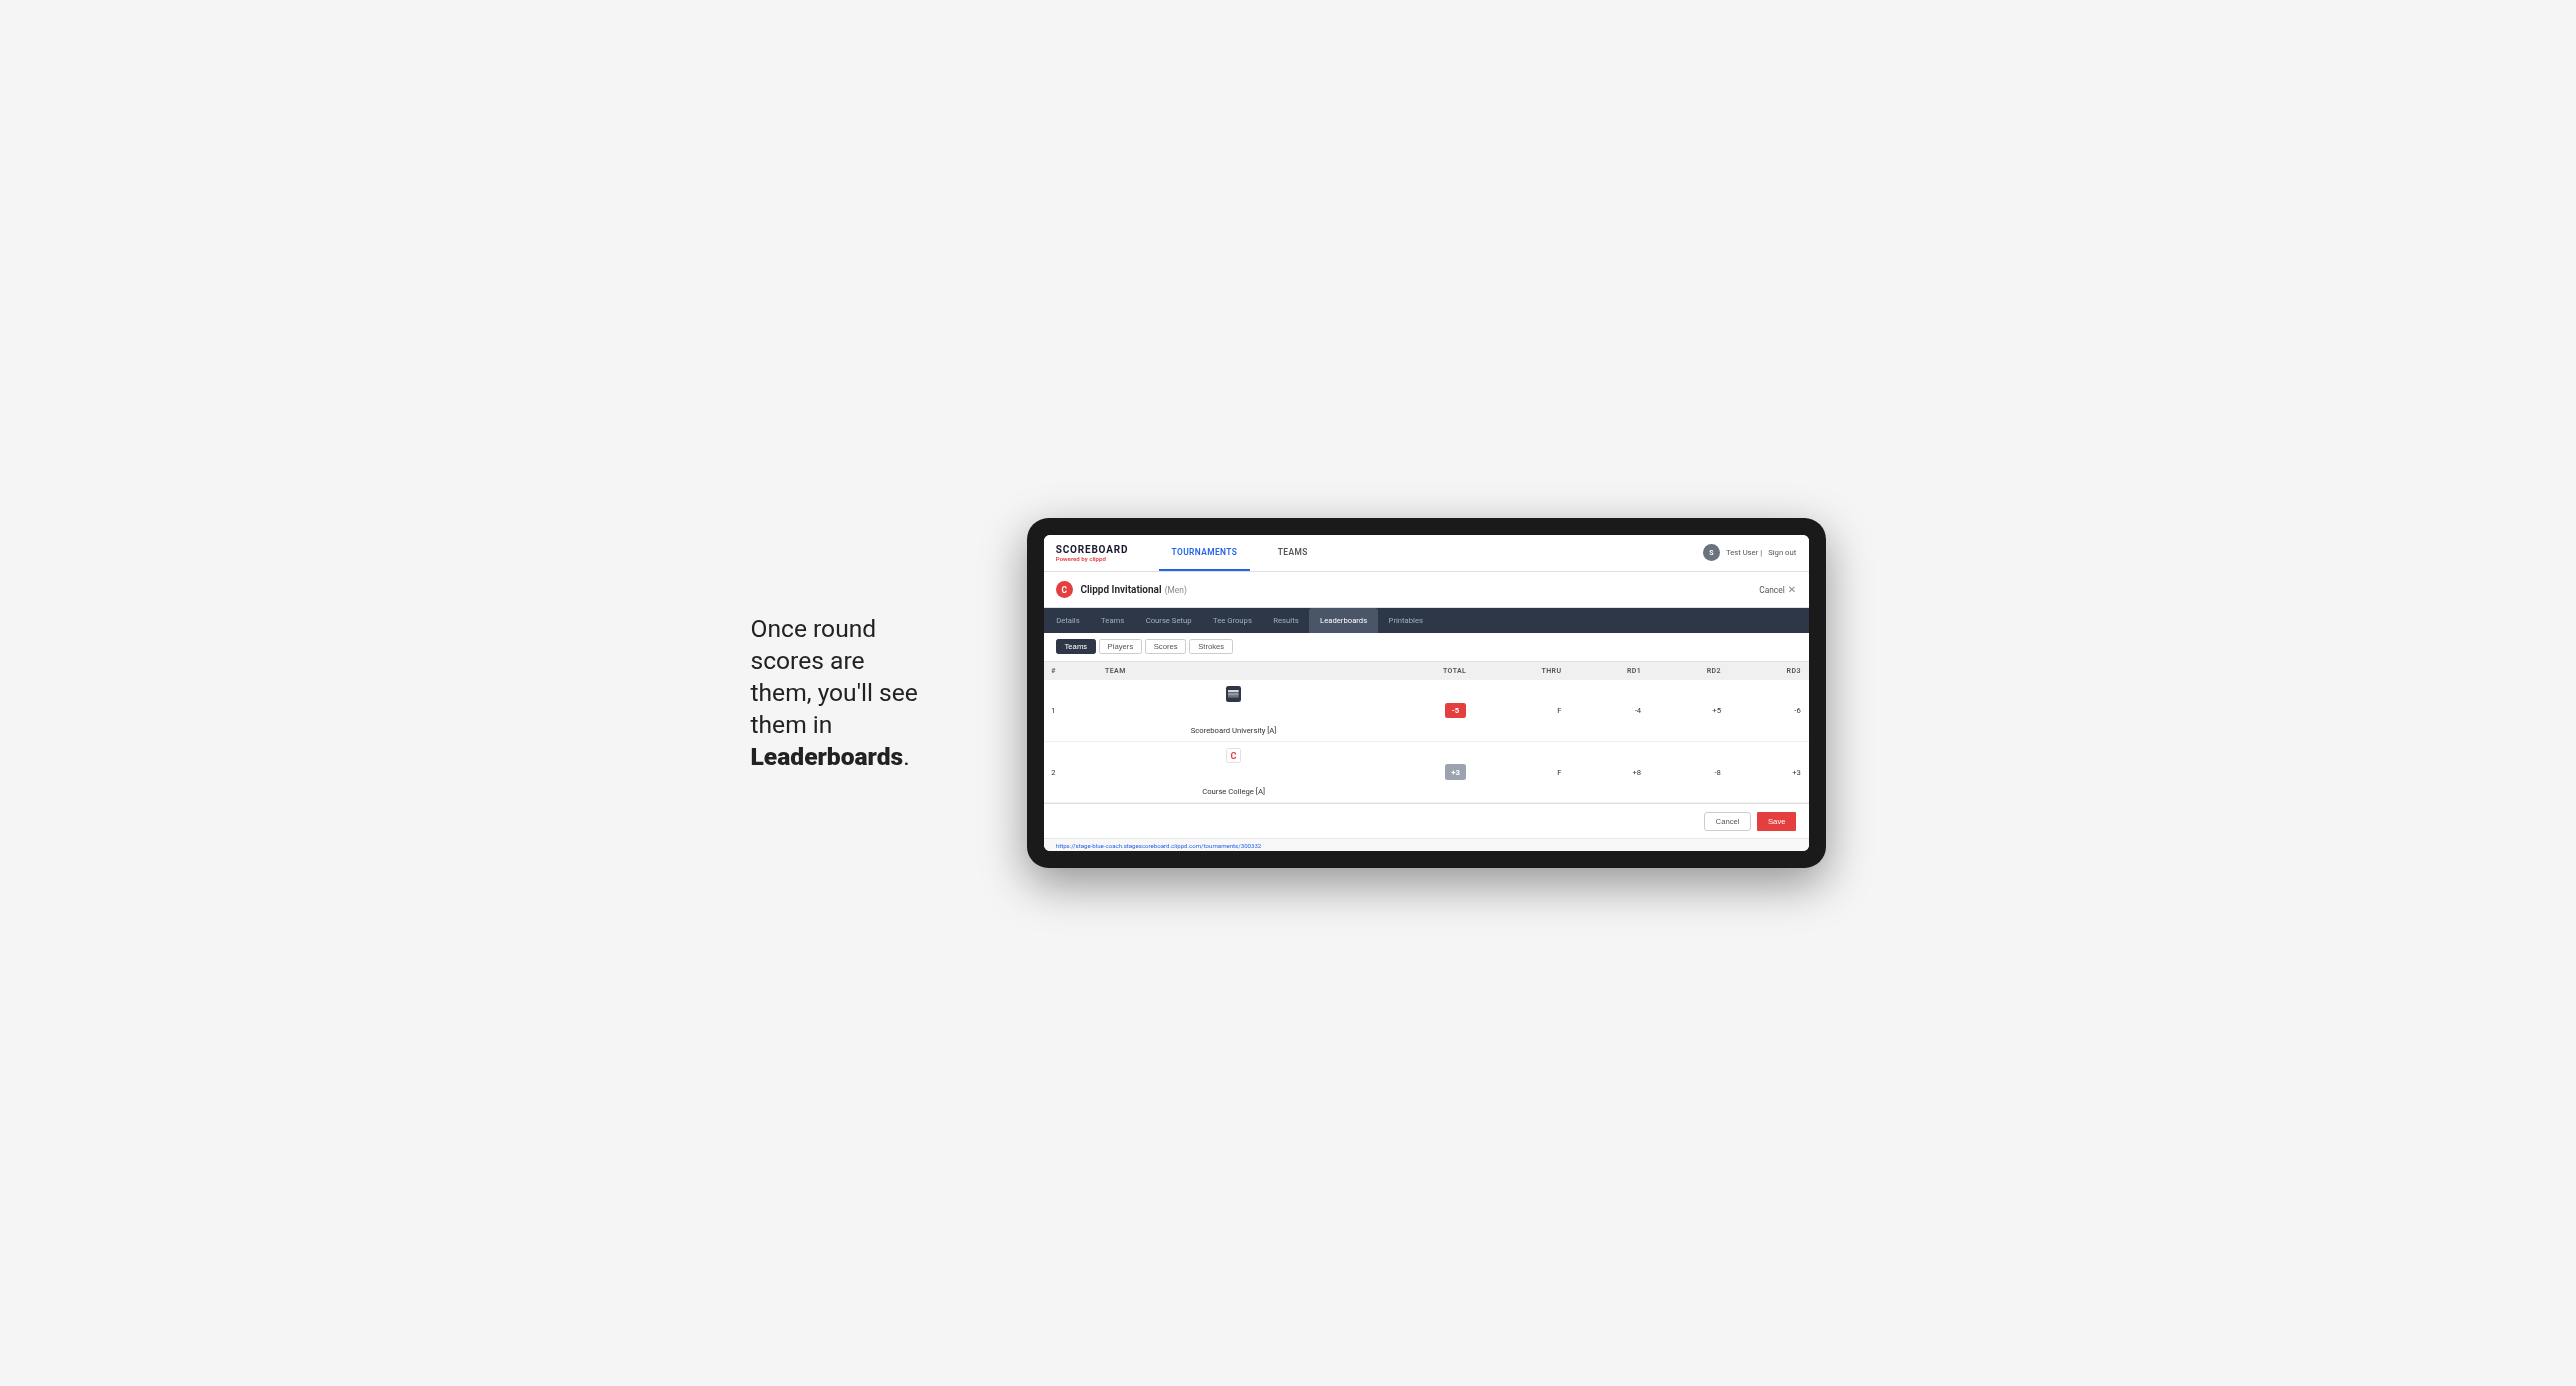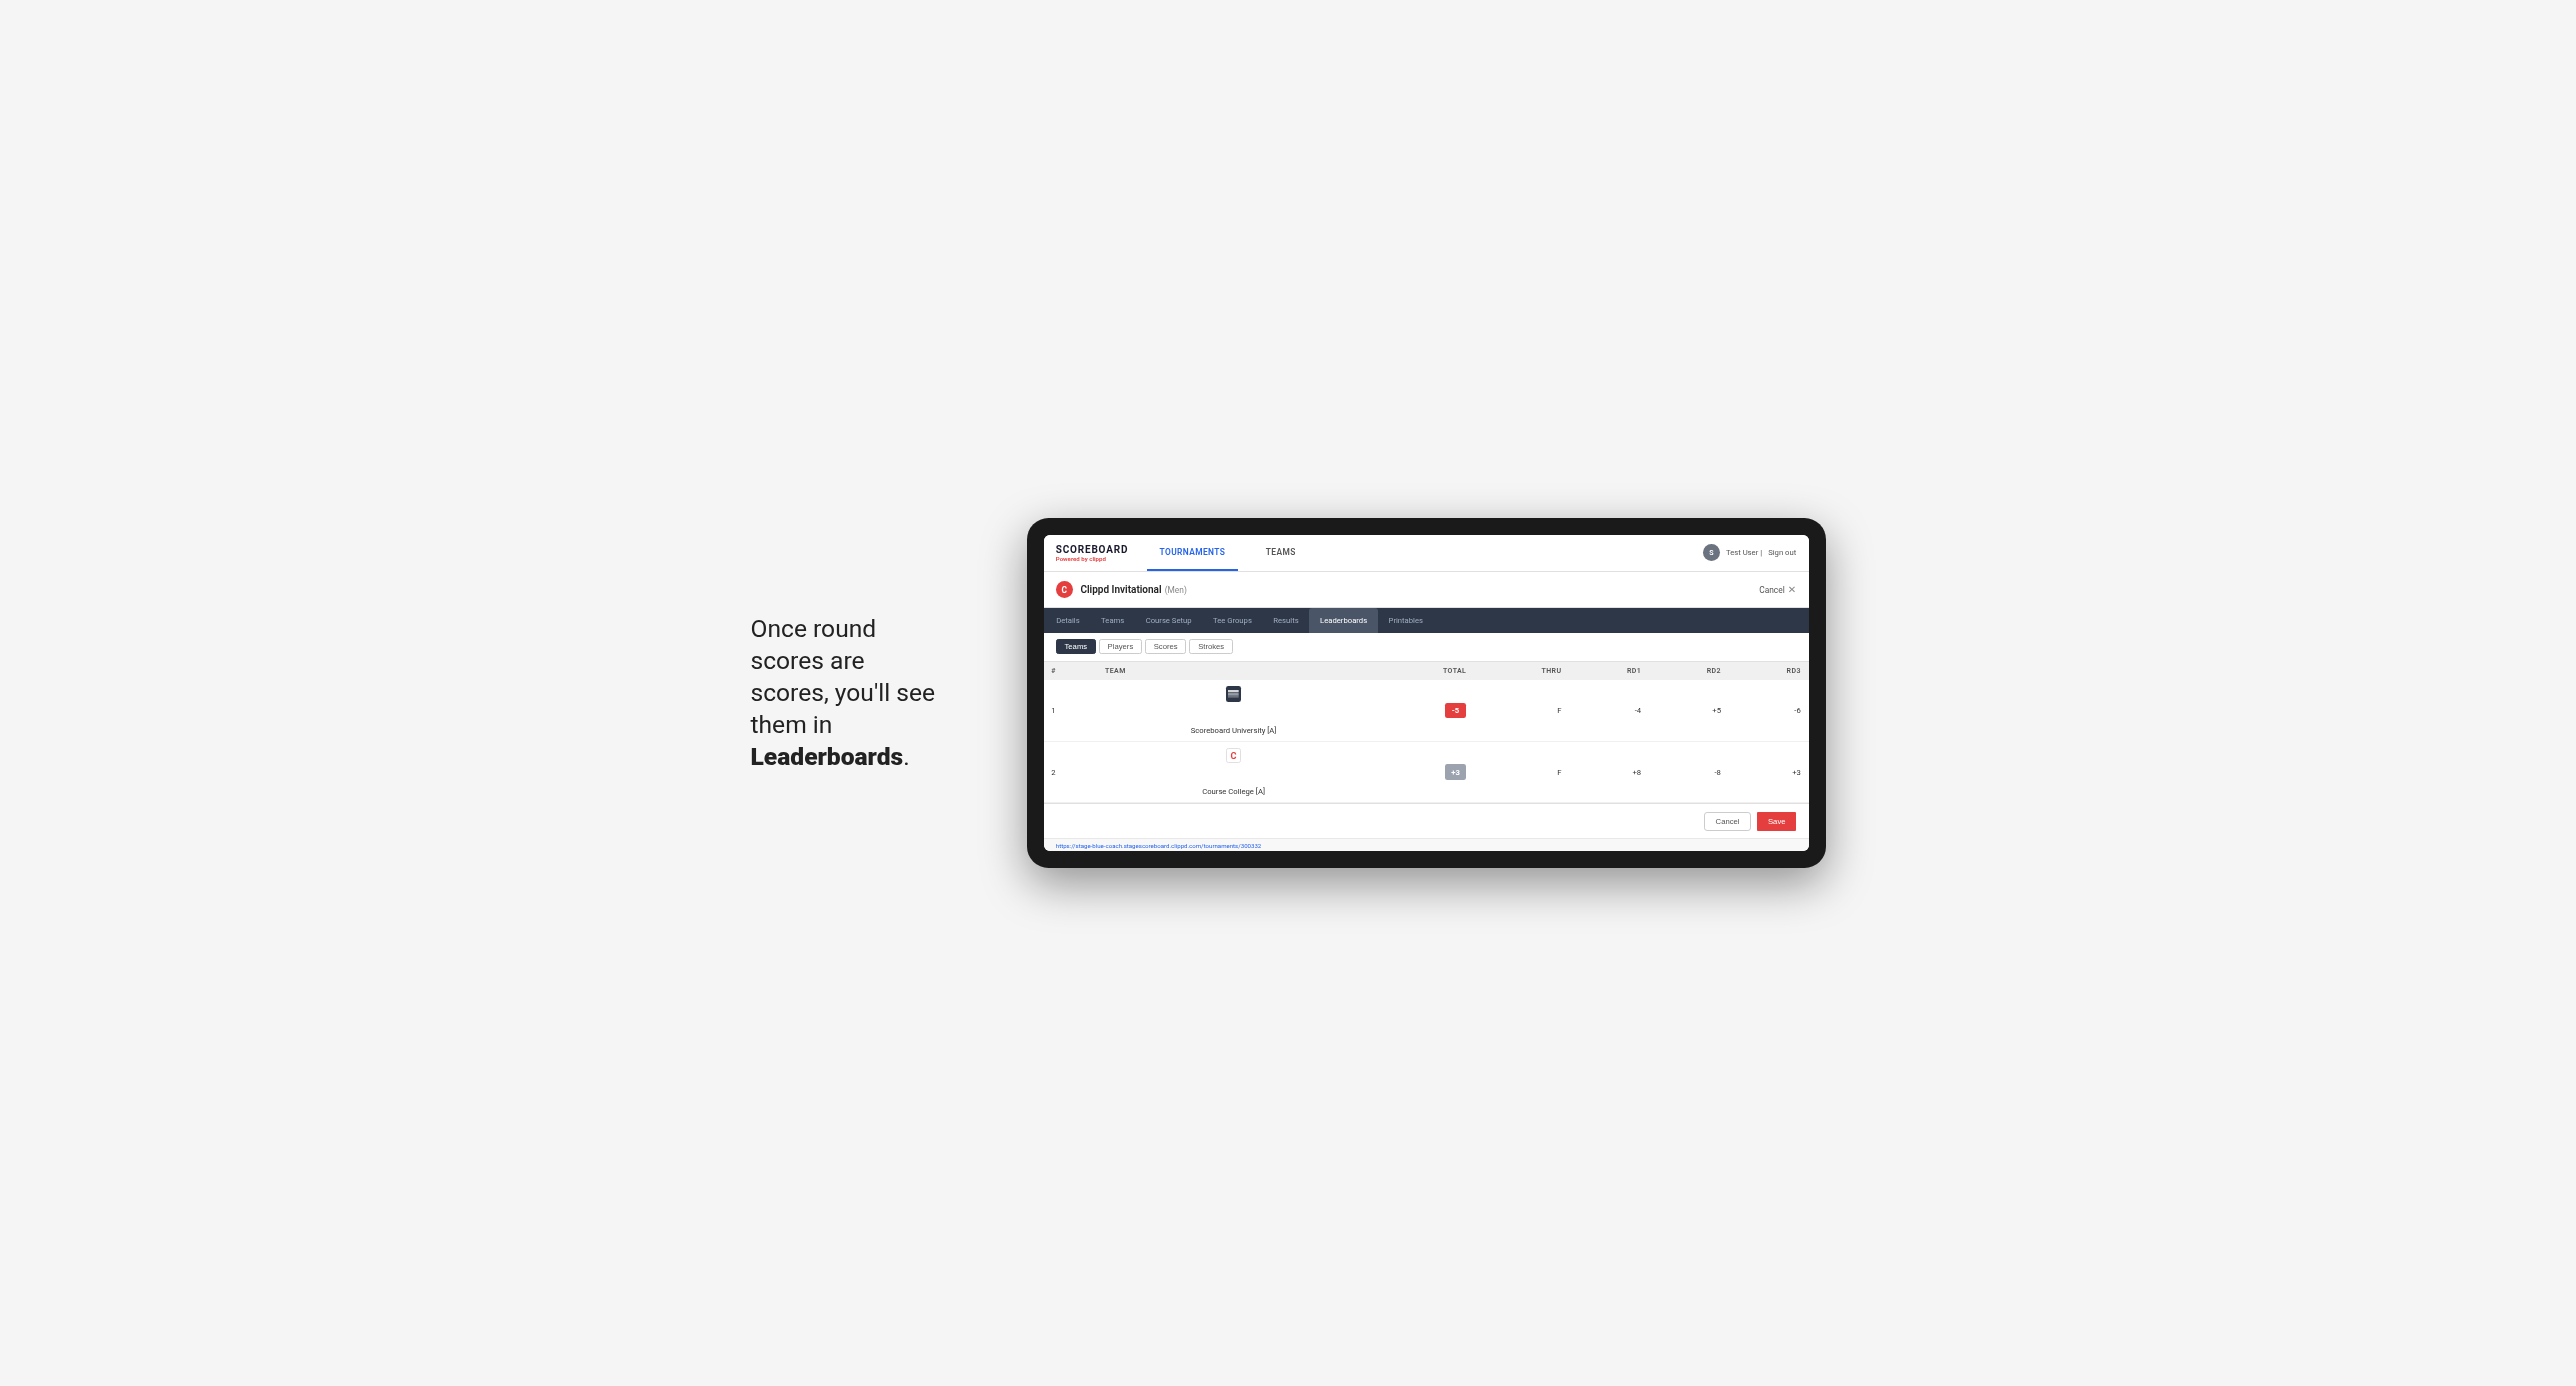--- a/index.html
+++ b/index.html
@@ -53,21 +53,21 @@
       border-bottom: 0.8px solid #e0e0e0;
       display: flex;
       align-items: center;
       padding: 0 12.3px;
       height: 37px;
     }
 
     .logo-area {
       display: flex;
       flex-direction: column;
-      margin-right: 19px;
+      margin-right: 31px;
     }
     .logo-text {
       font-size: 10px;
       font-weight: 700;
       letter-spacing: 0.8px;
       color: #1a1a2e;
     }
     .logo-sub {
       font-size: 6.1px;
       color: #888;
@@ -336,21 +336,21 @@
     }
   </style>
 </head>
 <body>
 
 <div class="page-layout">
 
   <div class="side-text">
     <span>Once round</span><br>
     <span>scores are</span><br>
-    <span>scores, you'll see</span><br>
+    <span>them, you'll see</span><br>
     <span>them in</span><br>
     <strong>Leaderboards</strong><span>.</span>
   </div>
 
   <div class="tablet">
     <div class="tablet-screen">
 
       <div class="top-nav">
         <div class="logo-area">
           <span class="logo-text">SCOREBOARD</span>

